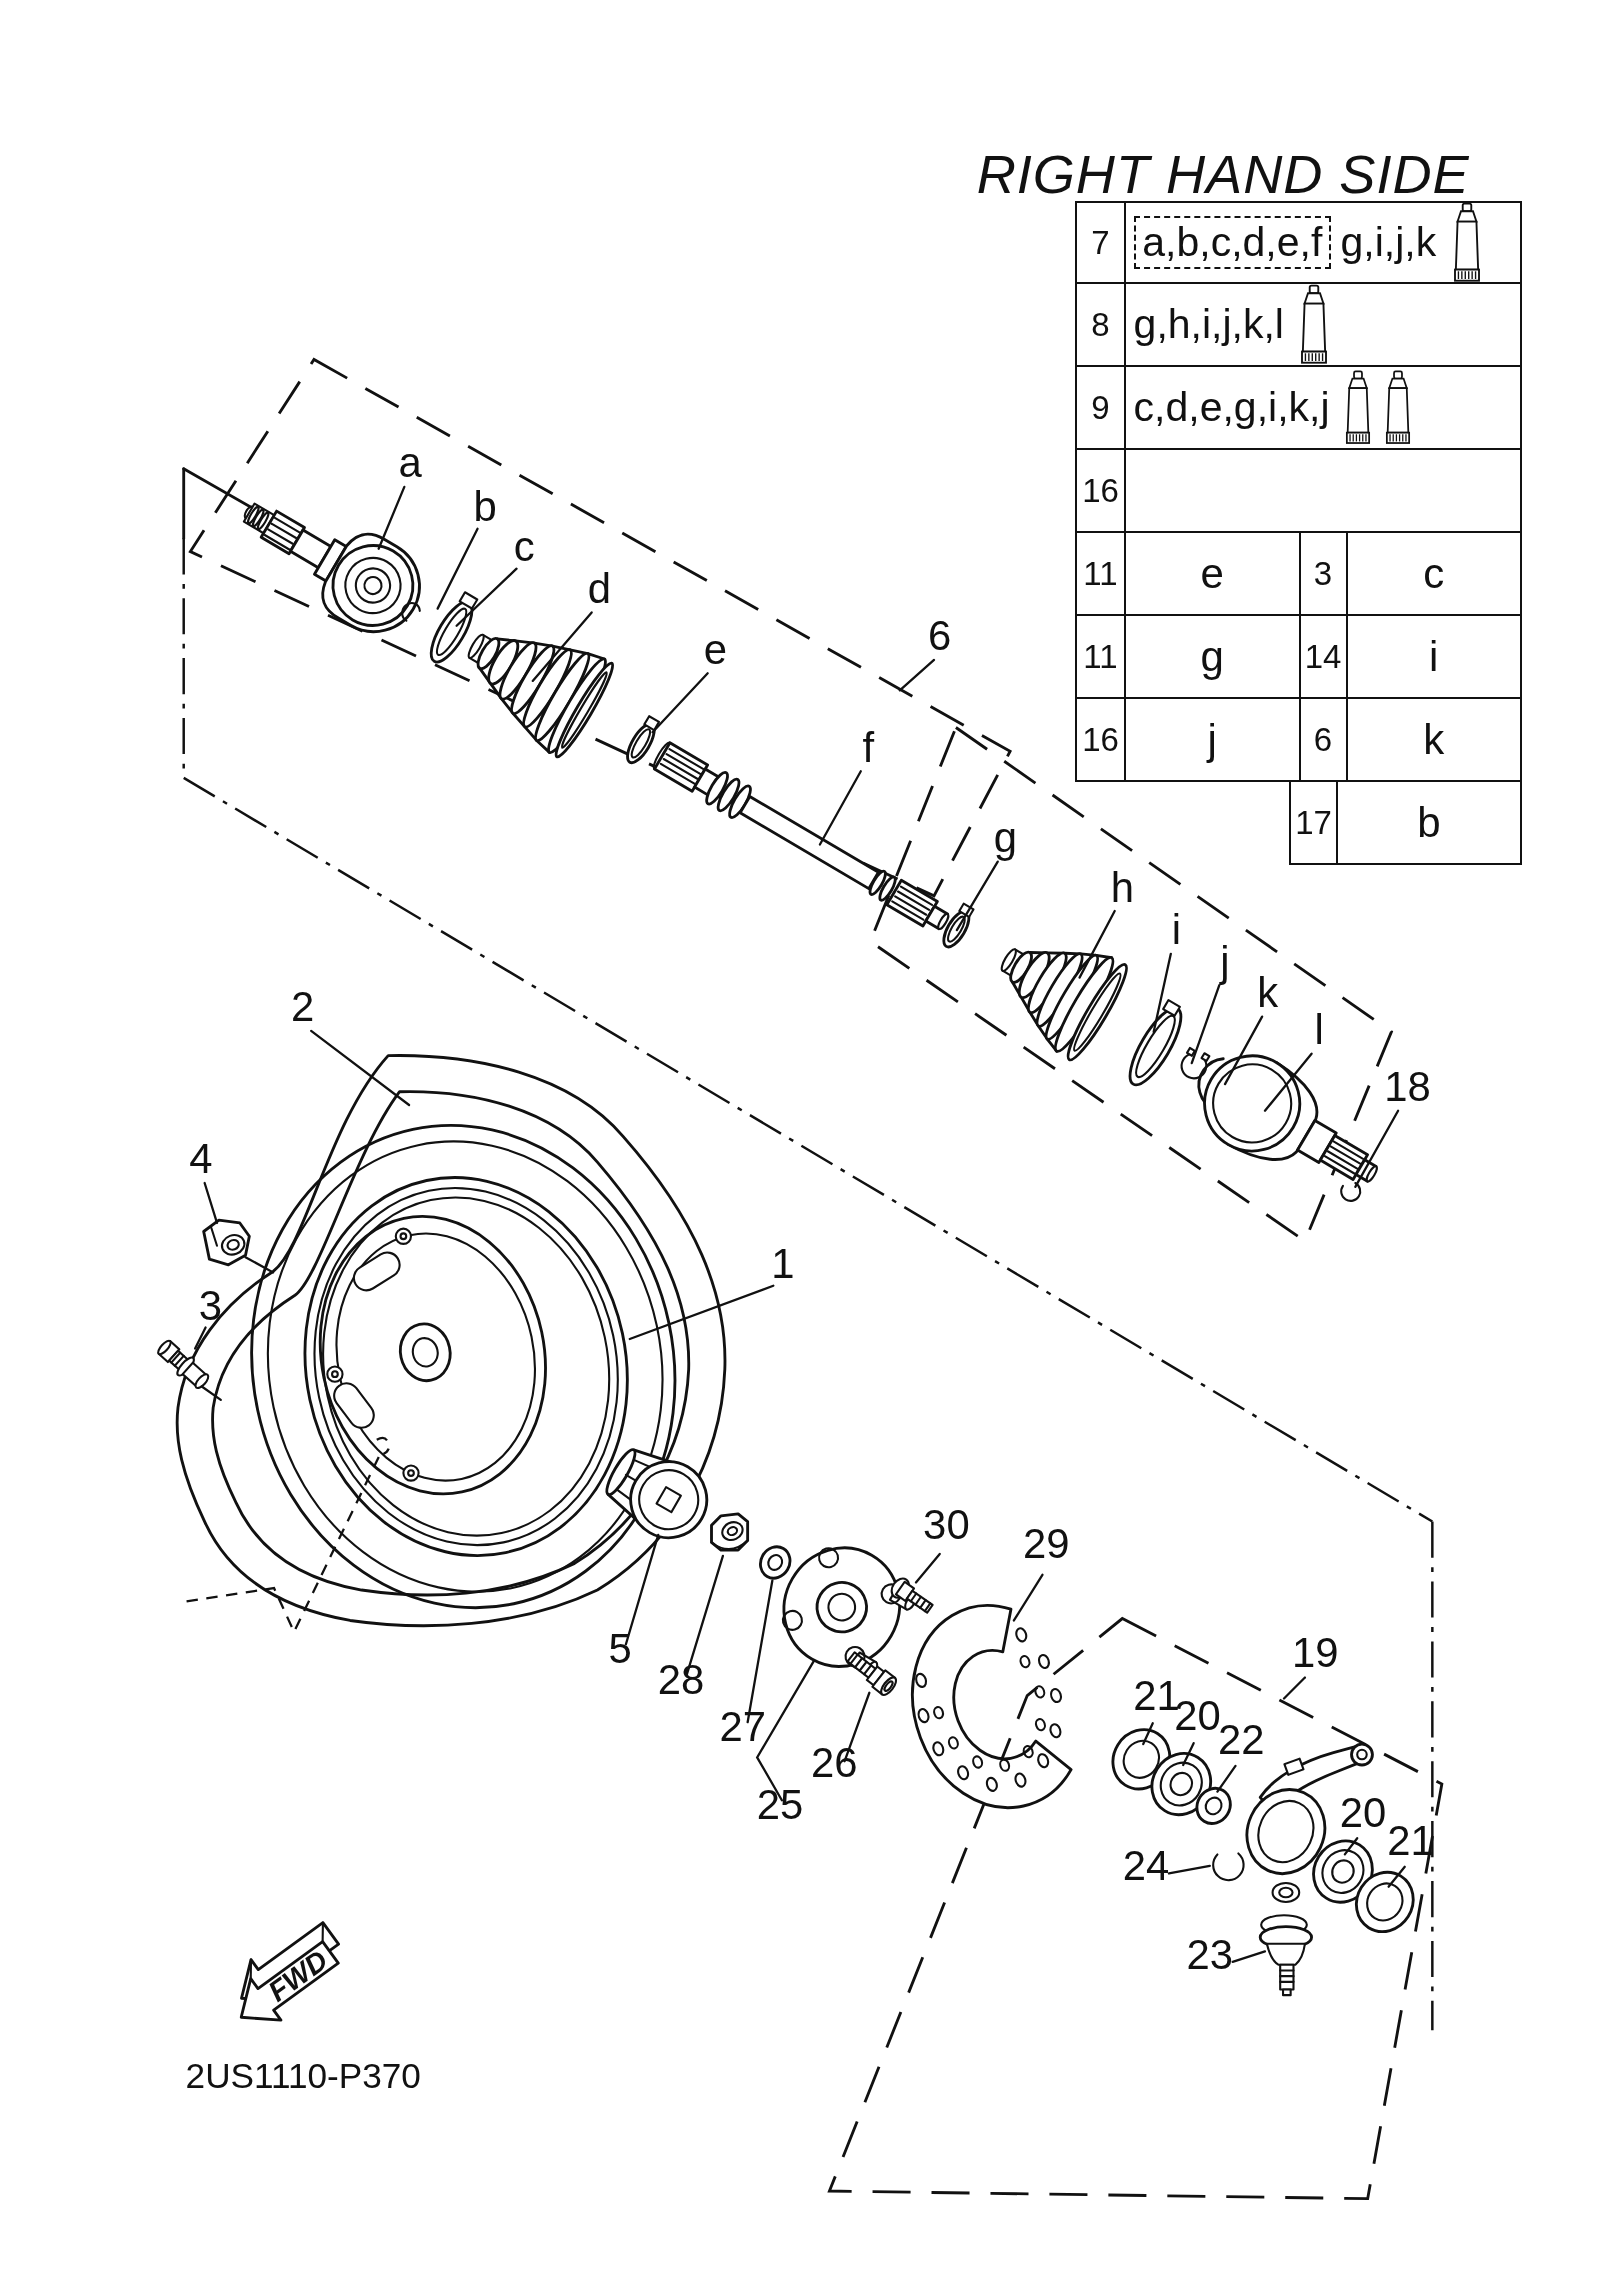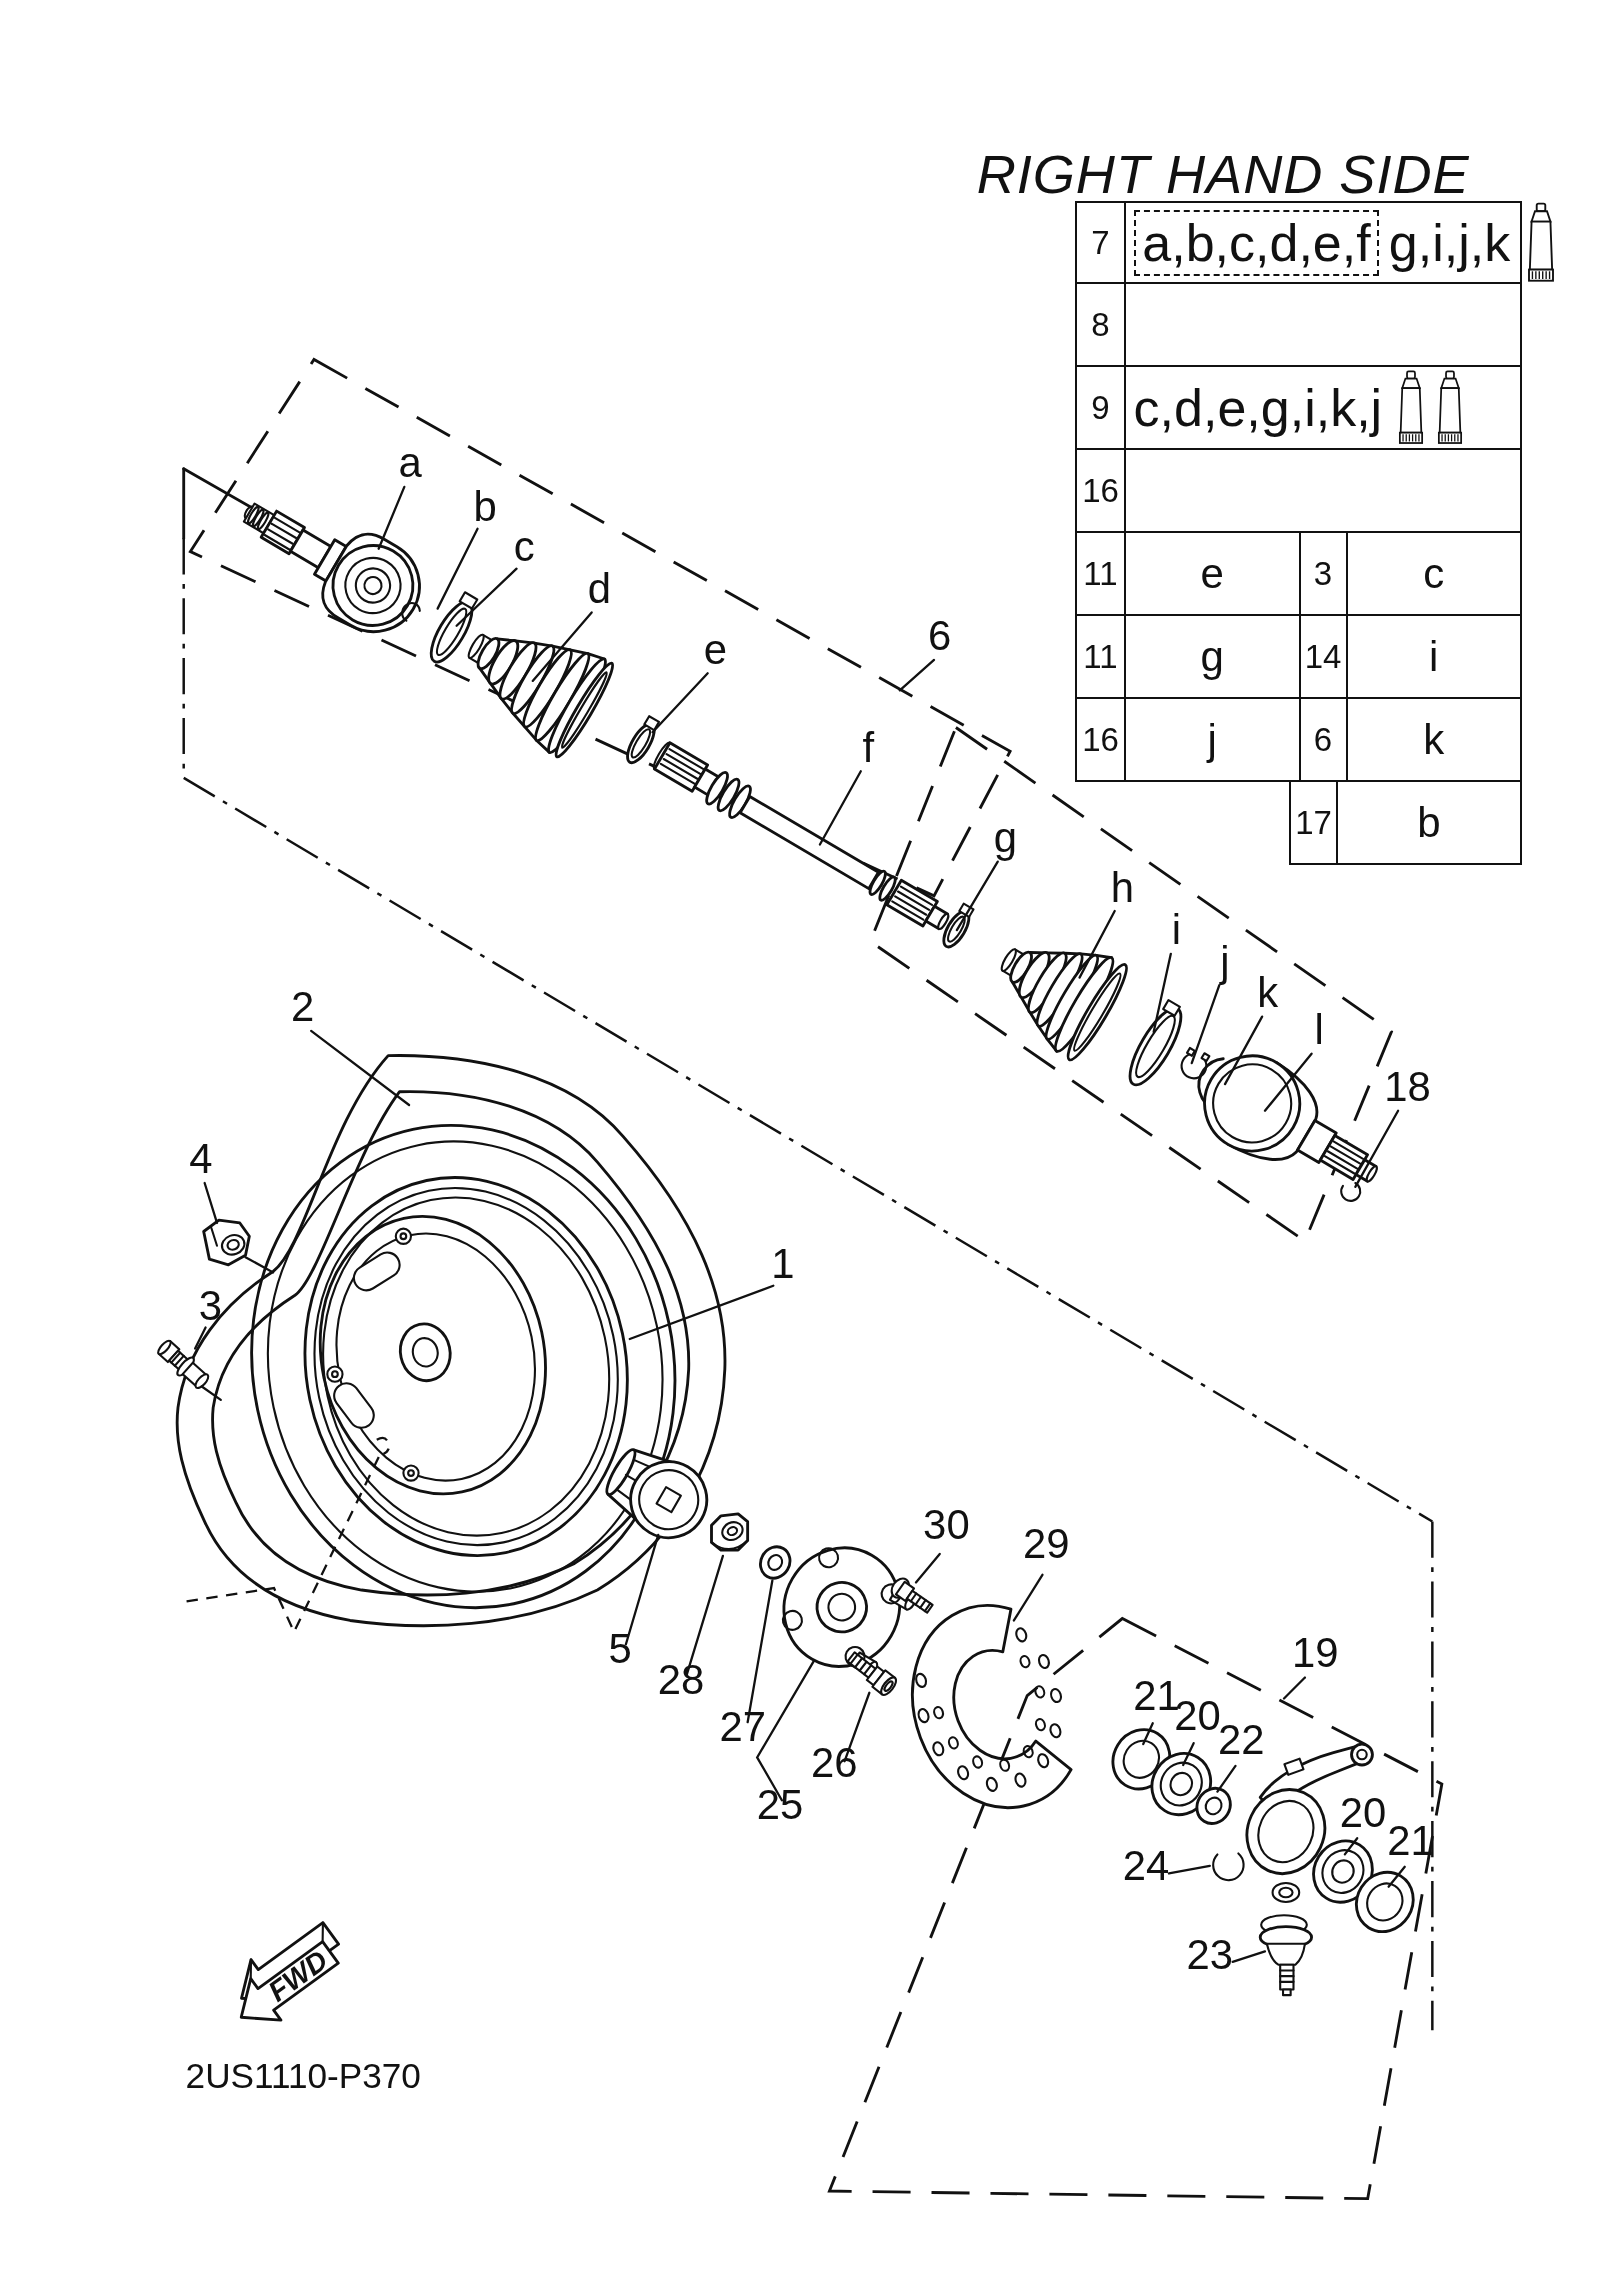--- a/index.html
+++ b/index.html
@@ -20,21 +20,21 @@
   .chain{fill:none;stroke:#111;stroke-width:2.6;stroke-dasharray:38 10 5 10;}
   .hid{fill:none;stroke:#111;stroke-width:2.4;stroke-dasharray:12 9;}
 
   
   .parts-table{position:absolute;left:1075px;top:201px;width:447px;}
   .pt-row{display:flex;box-sizing:border-box;height:83px;border-left:2.9px solid #111;
           border-right:2.9px solid #111;border-bottom:2.9px solid #111;background:#fff;align-items:stretch;}
   .pt-row.first{border-top:2.9px solid #111;}
   .pt-num{width:49px;flex:0 0 49px;border-right:2.9px solid #111;display:flex;align-items:center;
           justify-content:center;font-size:33px;box-sizing:border-box;}
-  .pt-content{flex:1;display:flex;align-items:center;padding-left:7.6px;font-size:52px;gap:7.6px;}
+  .pt-content{flex:1;display:flex;align-items:center;padding-left:7.6px;font-size:41px;gap:7.6px;}
   .pt-letter{flex:1;display:flex;align-items:center;justify-content:center;font-size:42px;}
   .pt-midnum{width:49px;flex:0 0 49px;border-left:2.9px solid #111;border-right:2.9px solid #111;
              display:flex;align-items:center;justify-content:center;font-size:33px;box-sizing:border-box;}
   .boxed{border:2.9px dashed #111;padding:1px 6.7px;margin-right:1.9px;white-space:nowrap;}
   .pt-row17{display:flex;height:83px;box-sizing:border-box;background:transparent;border:none;}
   .r17-spacer{width:214px;flex:0 0 214px;}
   .r17-num{width:49px;flex:0 0 49px;border-left:2.9px solid #111;border-right:2.9px solid #111;
            border-bottom:2.9px solid #111;background:#fff;display:flex;align-items:center;
            justify-content:center;font-size:33px;box-sizing:border-box;}
   .r17-letter{flex:1;border-right:2.9px solid #111;border-bottom:2.9px solid #111;background:#fff;
@@ -490,20 +490,41 @@
                 <line x1="27" y1="82" x2="27" y2="91"></line>
                 <line x1="31" y1="82" x2="31" y2="91"></line>
               </g>
         </svg>
       </span>
     </div>
   </div>
 
   <div class="pt-row">
     <div class="pt-num">8</div>
+    <div class="pt-content">
+      <span>g,h,i,j,k,l</span>
+      <span class="tubes">
+        <svg class="tube" viewBox="0 0 42 98">
+          <g fill="#fff" stroke="#111" stroke-width="2.2">
+            <rect x="16" y="3" width="10" height="9" rx="2"></rect>
+                <path d="M14,12 h14 l4,12 h-22 z"></path>
+            <path d="M10,24 h22 l2,56 h-26 z"></path>
+                <rect x="7" y="80" width="28" height="13"></rect>
+          </g>
+          <g stroke="#111" stroke-width="1.6">
+                <line x1="11" y1="82" x2="11" y2="91"></line>
+                <line x1="15" y1="82" x2="15" y2="91"></line>
+                <line x1="19" y1="82" x2="19" y2="91"></line>
+                <line x1="23" y1="82" x2="23" y2="91"></line>
+                <line x1="27" y1="82" x2="27" y2="91"></line>
+                <line x1="31" y1="82" x2="31" y2="91"></line>
+              </g>
+        </svg>
+      </span>
+    </div>
   </div>
 
   <div class="pt-row">
     <div class="pt-num">9</div>
     <div class="pt-content">
       <span>c,d,e,g,i,k,j</span>
       <span class="tubes">
         <svg class="tube small" viewBox="0 0 42 98">
           <g fill="#fff" stroke="#111" stroke-width="2.2">
             <rect x="16" y="3" width="10" height="9" rx="2"></rect>

